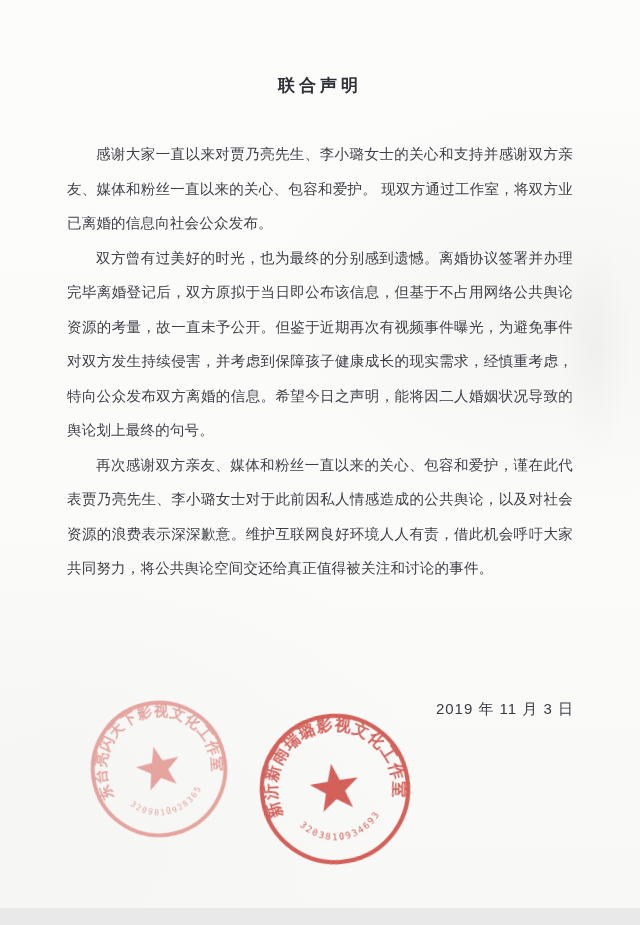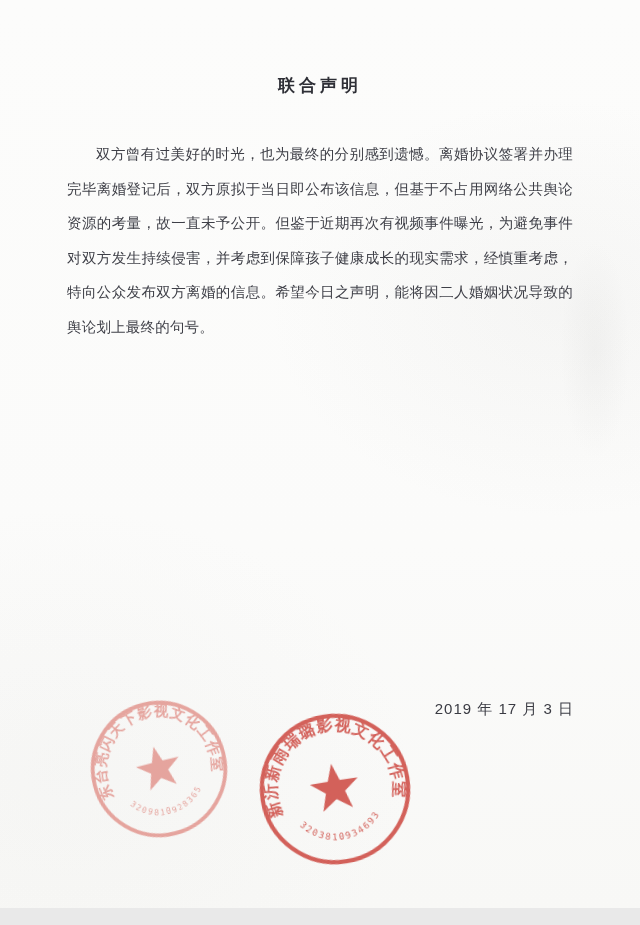--- a/index.html
+++ b/index.html
@@ -66,24 +66,26 @@
   }
 </style>
 </head>
 <body>
 
 <div class="page">
 
   <h1 class="title">联合声明</h1>
 
   <div class="content">
+    <p class="para">感谢大家一直以来对贾乃亮先生、李小璐女士的关心和支持并感谢双方亲友、媒体和粉丝一直以来的关心、包容和爱护。 现双方通过工作室，将双方业已离婚的信息向社会公众发布。</p>
     <p class="para">双方曾有过美好的时光，也为最终的分别感到遗憾。离婚协议签署并办理完毕离婚登记后，双方原拟于当日即公布该信息，但基于不占用网络公共舆论资源的考量，故一直未予公开。但鉴于近期再次有视频事件曝光，为避免事件对双方发生持续侵害，并考虑到保障孩子健康成长的现实需求，经慎重考虑，特向公众发布双方离婚的信息。希望今日之声明，能将因二人婚姻状况导致的舆论划上最终的句号。</p>
+    <p class="para">再次感谢双方亲友、媒体和粉丝一直以来的关心、包容和爱护，谨在此代表贾乃亮先生、李小璐女士对于此前因私人情感造成的公共舆论，以及对社会资源的浪费表示深深歉意。维护互联网良好环境人人有责，借此机会呼吁大家共同努力，将公共舆论空间交还给真正值得被关注和讨论的事件。</p>
   </div>
 
-  <div class="date">2019 年 17 月 3 日</div>
+  <div class="date">2019 年 11 月 3 日</div>
 
   <svg class="seal seal-left" viewBox="0 0 200 200" aria-hidden="true">
     <defs>
       <path id="arcTopL" d="M 35.2 123.6 A 69 69 0 1 1 164.8 123.6"></path>
       <path id="arcNumL" d="M 48 130 A 60 60 0 0 0 152 130"></path>
     </defs>
     <g class="ink">
       <circle class="ring" cx="100" cy="100" r="86"></circle>
       <polygon class="star" points="100,70 107.1,90.3 128.5,90.7 111.4,103.7 117.6,124.3 100,112 82.4,124.3 88.6,103.7 71.5,90.7 92.9,90.3"></polygon>
       <text class="arc-text">

